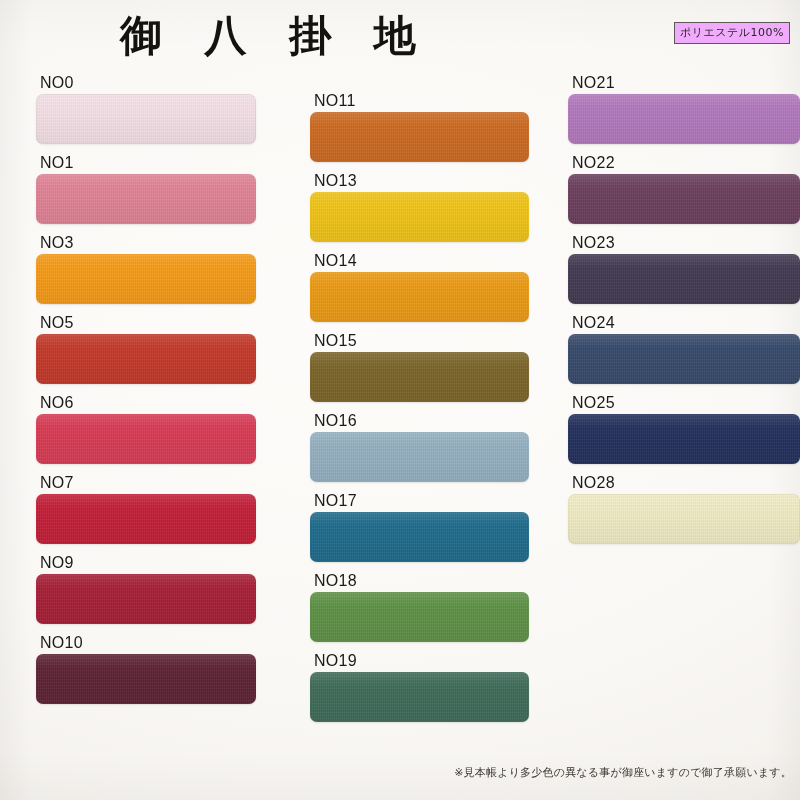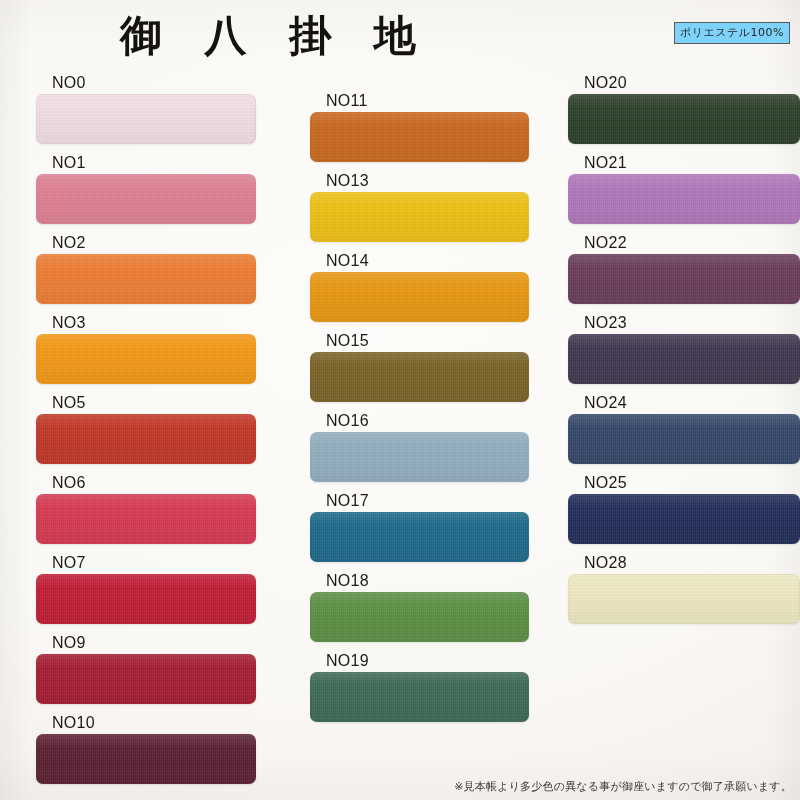--- a/index.html
+++ b/index.html
@@ -55,21 +55,21 @@
     font-weight: 700;
     letter-spacing: 14px;
     color: #15130f;
     white-space: nowrap;
   }
   .material-badge {
     position: absolute;
     right: 10px;
     top: 22px;
     border: 1px solid #5d5a55;
-    background: #7dd3fc;
+    background: #f0abfc;
     color: #272522;
     font-size: 11px;
     letter-spacing: 0.5px;
     padding: 2px 5px 3px 5px;
     font-family: "DejaVu Sans", "Liberation Sans", sans-serif;
     white-space: nowrap;
   }
 
   
   .grid {
@@ -86,21 +86,21 @@
   .column.col1 { left: 310px; width: 219px; margin-top: 18px; }
   .column.col2 { left: 568px; width: 232px; }
 
   .cell {
     position: relative;
     height: 80px;
   }
   .cell-label {
     position: absolute;
     top: 2px;
-    left: 16px;
+    left: 4px;
     font-size: 16px;
     letter-spacing: 0.3px;
     color: #1c1a18;
     font-family: "Liberation Sans", "DejaVu Sans", sans-serif;
     line-height: 18px;
   }
   .swatch {
     position: absolute;
     top: 22px;
     left: 0;
@@ -131,21 +131,21 @@
     pointer-events: none;
   }
   .swatch.pale {
     box-shadow: 0 1px 2px rgba(0,0,0,0.08), inset 0 0 0 1px rgba(0,0,0,0.045);
   }
 
   
   .footnote {
     position: absolute;
     right: 8px;
-    bottom: 6px;
+    bottom: 20px;
     font-size: 11px;
     color: #3a3733;
     letter-spacing: 0.2px;
     font-family: "DejaVu Sans", "Liberation Sans", sans-serif;
     white-space: nowrap;
   }
 </style>
 </head>
 <body>
 
@@ -162,24 +162,20 @@
     <div class="column col0">
         <div class="cell">
           <div class="cell-label">NO0</div>
           <div class="swatch pale" style="background: rgb(243, 224, 230);"></div>
         </div>
         <div class="cell">
           <div class="cell-label">NO1</div>
           <div class="swatch" style="background: rgb(224, 131, 150);"></div>
         </div>
         <div class="cell">
-          <div class="cell-label">NO2</div>
-          <div class="swatch" style="background: rgb(240, 127, 54);"></div>
-        </div>
-        <div class="cell">
           <div class="cell-label">NO3</div>
           <div class="swatch" style="background: rgb(245, 154, 23);"></div>
         </div>
         <div class="cell">
           <div class="cell-label">NO5</div>
           <div class="swatch" style="background: rgb(195, 57, 42);"></div>
         </div>
         <div class="cell">
           <div class="cell-label">NO6</div>
           <div class="swatch" style="background: rgb(217, 59, 85);"></div>
@@ -226,24 +222,20 @@
           <div class="cell-label">NO18</div>
           <div class="swatch" style="background: rgb(93, 145, 70);"></div>
         </div>
         <div class="cell">
           <div class="cell-label">NO19</div>
           <div class="swatch" style="background: rgb(63, 107, 89);"></div>
         </div>
       </div>
     <div class="column col2">
         <div class="cell">
-          <div class="cell-label">NO20</div>
-          <div class="swatch" style="background: rgb(47, 67, 44);"></div>
-        </div>
-        <div class="cell">
           <div class="cell-label">NO21</div>
           <div class="swatch" style="background: rgb(178, 121, 189);"></div>
         </div>
         <div class="cell">
           <div class="cell-label">NO22</div>
           <div class="swatch" style="background: rgb(107, 63, 94);"></div>
         </div>
         <div class="cell">
           <div class="cell-label">NO23</div>
           <div class="swatch" style="background: rgb(67, 58, 82);"></div>

